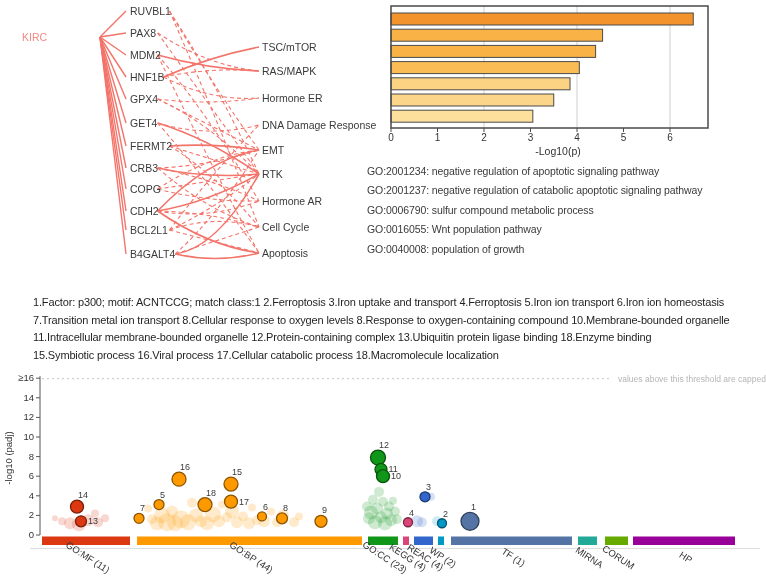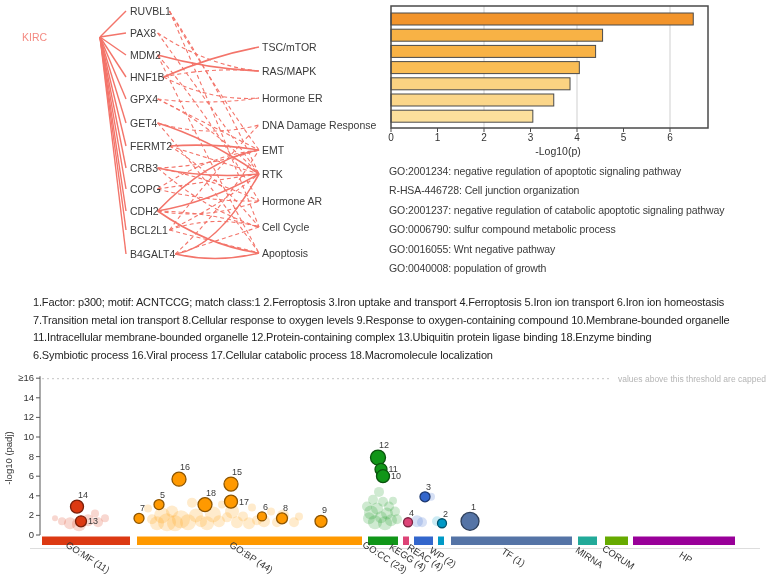--- a/index.html
+++ b/index.html
@@ -2,21 +2,21 @@
 <html><head>
 <meta charset="utf-8">
 <style>
   html,body{margin:0;padding:0;background:#fff;}
   #root{position:relative;width:766px;height:584px;background:#ffffff;overflow:hidden;
         font-family:"Liberation Sans", sans-serif;}
   svg{position:absolute;display:block;}
   #network-svg{left:0;top:0;}
   #bar-svg{left:383px;top:0;}
   #manhattan-svg{left:0;top:368px;}
-  #go-term-list{position:absolute;left:389px;top:162px;width:376px;
+  #go-term-list{position:absolute;left:367px;top:162px;width:376px;
     font-size:10.5px;letter-spacing:-0.1px;color:#3a3a3a;line-height:19.4px;white-space:nowrap;}
   #annotation-block{position:absolute;left:33px;top:294px;width:730px;
     font-size:11px;letter-spacing:-0.15px;color:#1f1f1f;line-height:17.6px;white-space:nowrap;}
 </style>
 </head>
 <body>
 
 <div id="root">
   <svg id="network-svg" width="383" height="290" viewBox="0 0 383 290">
       <line x1="100" y1="37" x2="126" y2="11" stroke="#f3746a" stroke-width="1.4"></line>
@@ -117,31 +117,30 @@
       <line x1="194" y1="128" x2="194" y2="132" stroke="#4a4a4a" stroke-width="1"></line>
       <text x="194" y="141" fill="#333" font-size="10" text-anchor="middle">4</text>
       <line x1="240.5" y1="128" x2="240.5" y2="132" stroke="#4a4a4a" stroke-width="1"></line>
       <text x="240.5" y="141" fill="#333" font-size="10" text-anchor="middle">5</text>
       <line x1="287" y1="128" x2="287" y2="132" stroke="#4a4a4a" stroke-width="1"></line>
       <text x="287" y="141" fill="#333" font-size="10" text-anchor="middle">6</text>
       <text x="175" y="155" fill="#333" font-size="10.5" text-anchor="middle">-Log10(p)</text>
     </svg>
   <div id="go-term-list">
       <div>GO:2001234: negative regulation of apoptotic signaling pathway</div>
-      <div>R-HSA-446728: Cell junction organization</div>
       <div>GO:2001237: negative regulation of catabolic apoptotic signaling pathway</div>
       <div>GO:0006790: sulfur compound metabolic process</div>
-      <div>GO:0016055: Wnt negative pathway</div>
+      <div>GO:0016055: Wnt population pathway</div>
       <div>GO:0040008: population of growth</div>
     </div>
   <div id="annotation-block">
       <div>1.Factor: p300; motif: ACNTCCG; match class:1 2.Ferroptosis  3.Iron uptake and transport 4.Ferroptosis 5.Iron ion transport 6.Iron ion homeostasis</div>
-      <div>7.Transition metal ion transport 8.Cellular response to oxygen levels 9.Response to oxygen-containing compound 10.Membrane-bounded organelle</div>
+      <div>7.Transition metal ion transport 8.Cellular response to oxygen levels 8.Response to oxygen-containing compound 10.Membrane-bounded organelle</div>
       <div>11.Intracellular membrane-bounded organelle 12.Protein-containing complex 13.Ubiquitin protein ligase binding 18.Enzyme binding</div>
-      <div>6.Symbiotic process 16.Viral process 17.Cellular catabolic process 18.Macromolecule localization</div>
+      <div>15.Symbiotic process 16.Viral process 17.Cellular catabolic process 18.Macromolecule localization</div>
     </div>
   <svg id="manhattan-svg" width="766" height="216" viewBox="0 0 766 216">
       <line x1="42" y1="10.699999999999989" x2="612" y2="10.699999999999989" stroke="#c4c4c4" stroke-width="1" stroke-dasharray="2 3"></line>
       <text x="618" y="13.699999999999989" fill="#b5b5b5" font-size="8.5">values above this threshold are capped</text>
       <line x1="40" y1="8.199999999999989" x2="40" y2="167" stroke="#555" stroke-width="1"></line>
       <line x1="36" y1="167" x2="40" y2="167" stroke="#555" stroke-width="1"></line>
       <text x="34" y="170" fill="#333" font-size="9.5" text-anchor="end">0</text>
       <line x1="36" y1="147.4" x2="40" y2="147.4" stroke="#555" stroke-width="1"></line>
       <text x="34" y="150.4" fill="#333" font-size="9.5" text-anchor="end">2</text>
       <line x1="36" y1="127.8" x2="40" y2="127.8" stroke="#555" stroke-width="1"></line>

